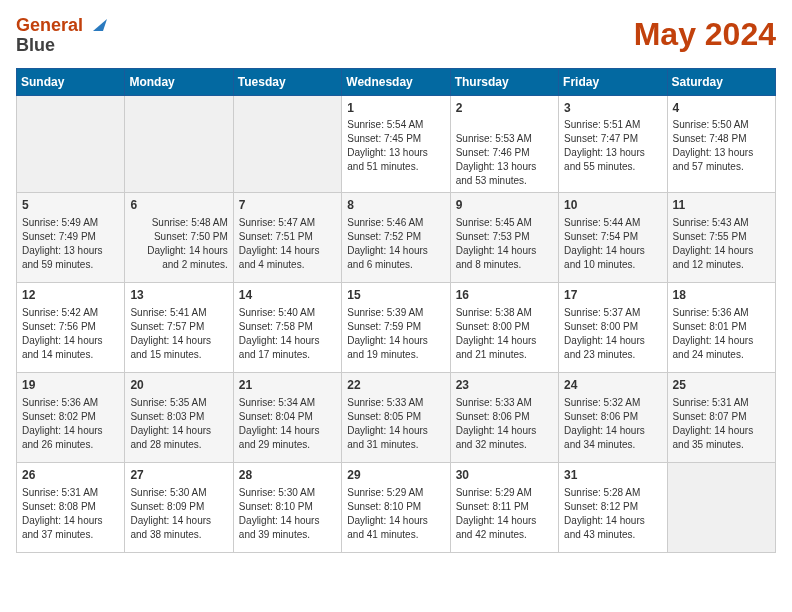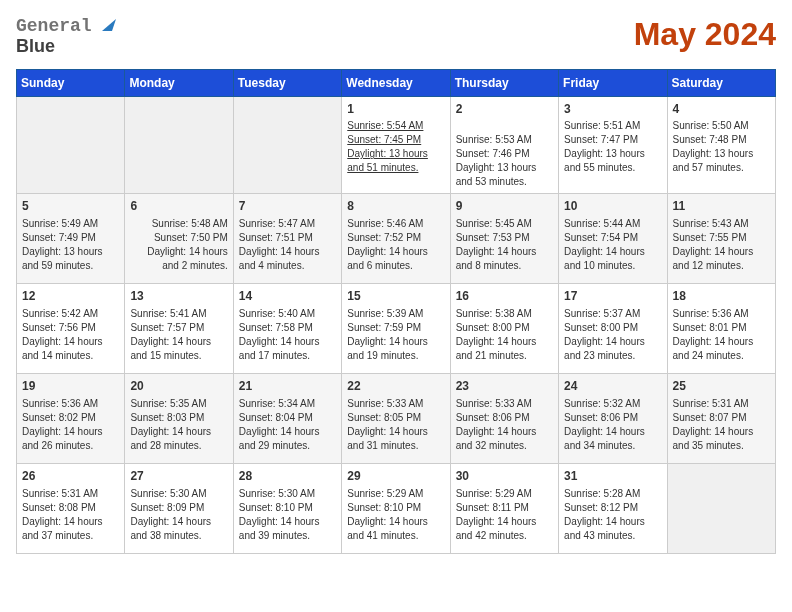--- a/index.html
+++ b/index.html
@@ -20,42 +20,41 @@
       display: flex;
       align-items: center;
     }
     .logo-text {
       font-size: 18px;
       font-weight: bold;
       color: #1a3a5c;
       line-height: 1.1;
     }
     .logo-text span {
-      color: #737373;
-      font-family: Liberation Mono, monospace;
+      color: #c2410c;
     }
     .title-block {
       text-align: right;
     }
     .month-title {
       font-size: 32px;
       font-weight: bold;
       color: #c2410c;
     }
     .location {
       font-size: 14px;
       color: #333;
     }
     table {
       width: 100%;
       border-collapse: collapse;
       font-size: 11px;
     }
     thead tr {
-      background: #1d4ed8;
+      background: #0369a1;
       color: #fff;
     }
     thead th {
       padding: 6px 4px;
       text-align: left;
       font-weight: bold;
       font-size: 12px;
       border: 1px solid #1a5a9a;
     }
     tbody tr {
@@ -124,21 +123,21 @@
         <th>Saturday</th>
       </tr>
   </thead>
   <tbody id="calendar-body">
   <tr>
         <td class="empty-cell"></td>
         <td class="empty-cell"></td>
         <td class="empty-cell"></td>
         <td>
           <span class="day-num">1</span>
-          <div class="day-info" style="white-space: pre-line; text-decoration: underline;">Sunrise: 5:54 AM
+          <div class="day-info" style="white-space: pre-line;">Sunrise: 5:54 AM
 Sunset: 7:45 PM
 Daylight: 13 hours
 and 51 minutes.</div>
         </td>
         <td>
           <span class="day-num">2</span>
           <div class="day-info" style="white-space: pre-line; margin-top: 16px;">Sunrise: 5:53 AM
 Sunset: 7:46 PM
 Daylight: 13 hours
 and 53 minutes.</div>

